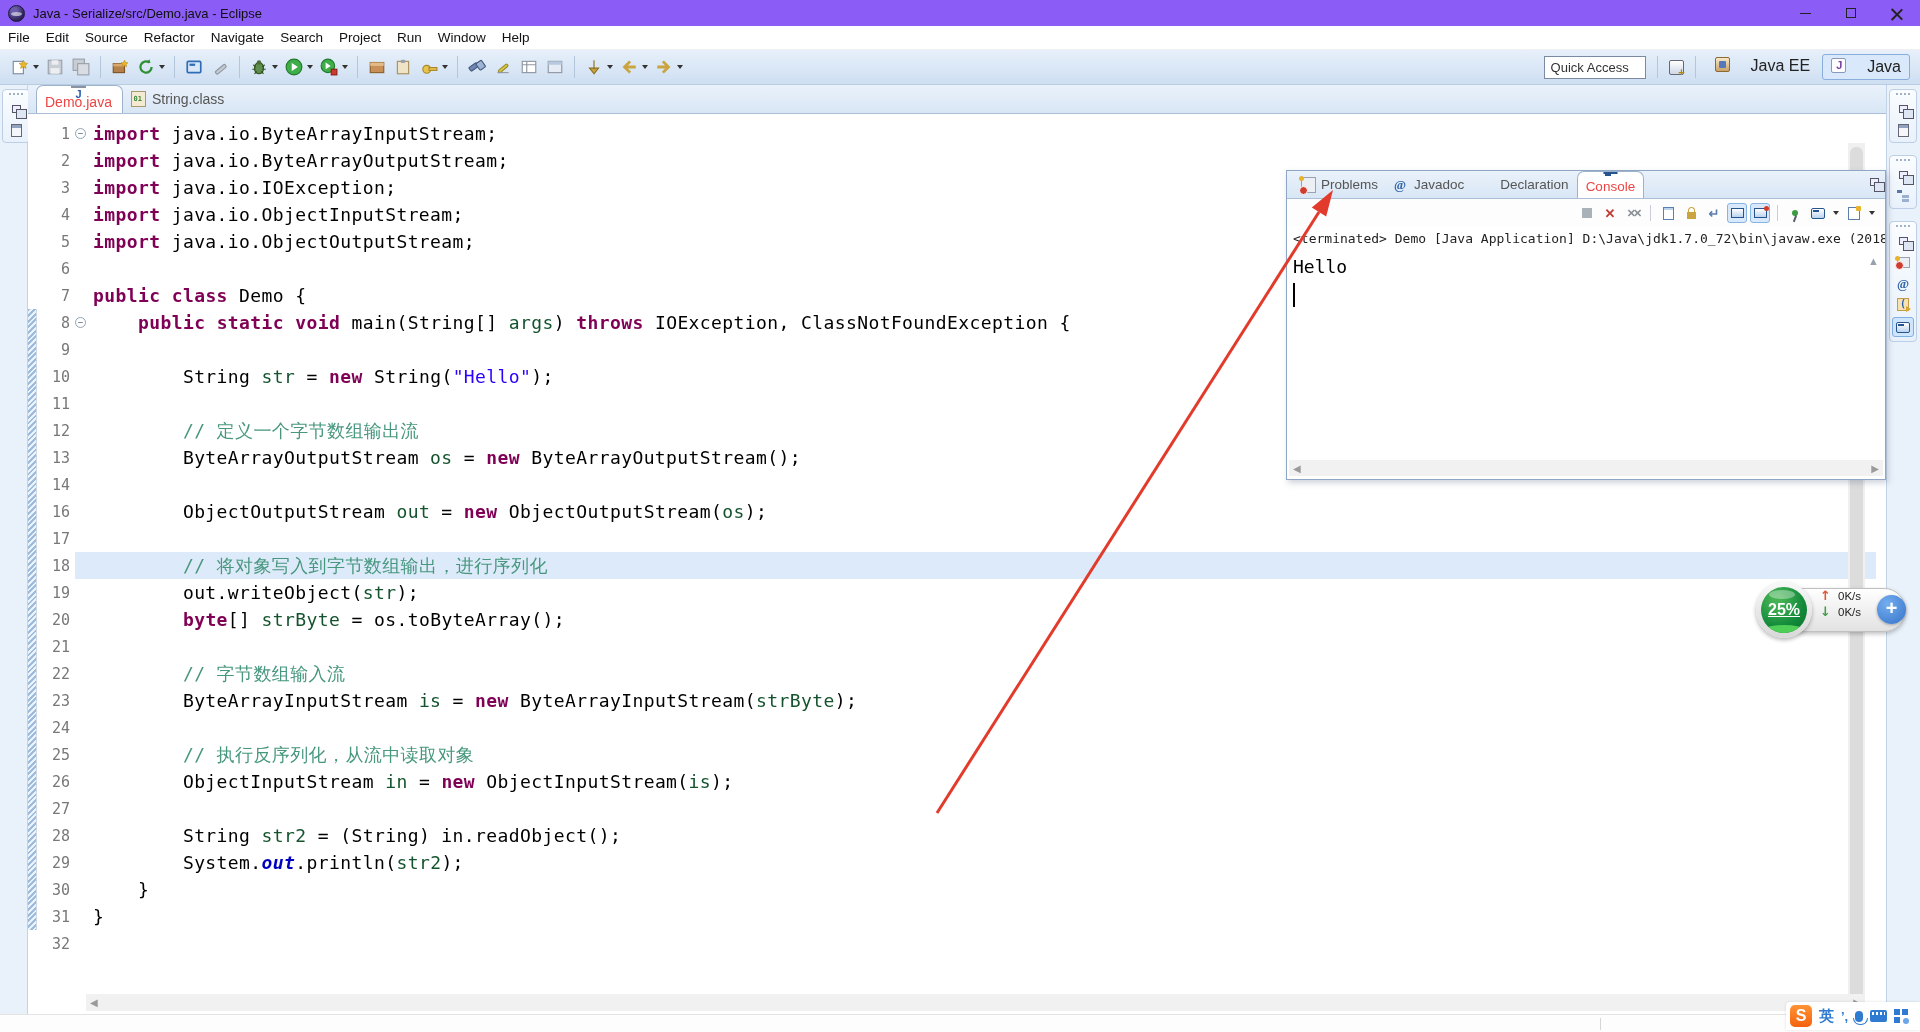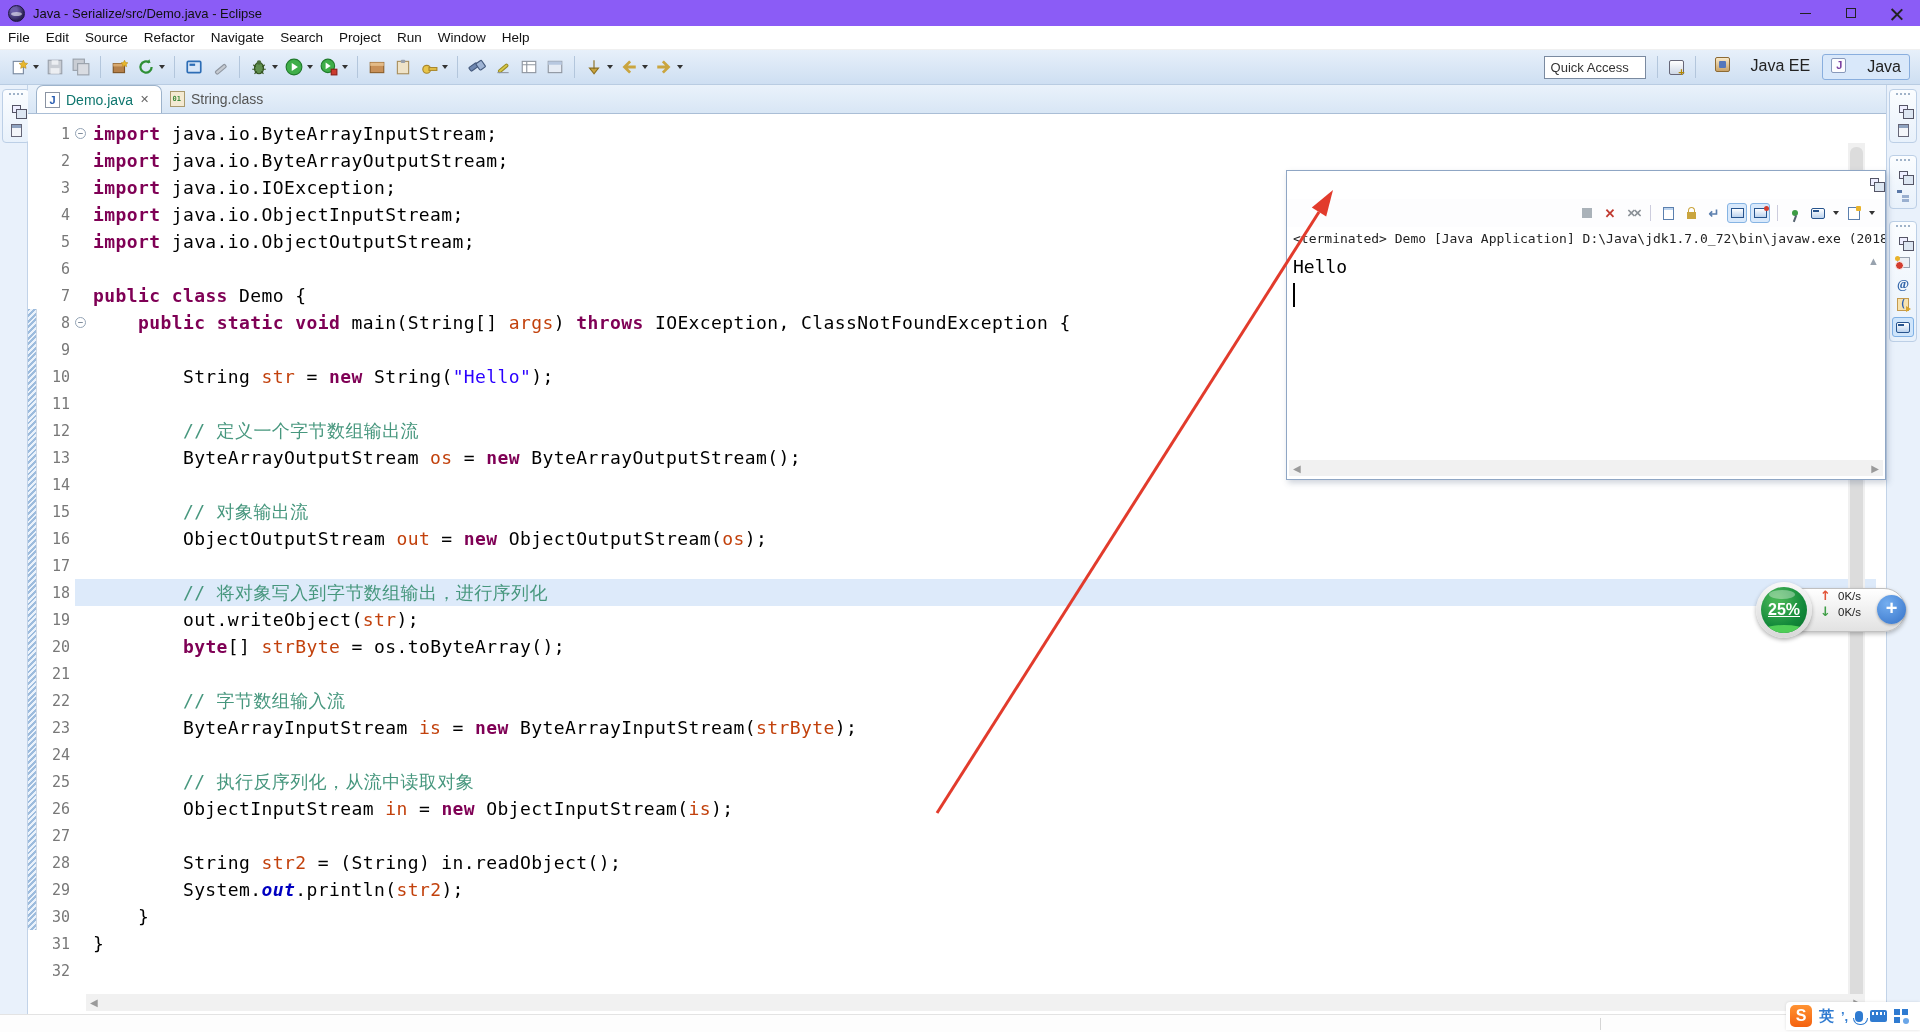--- a/index.html
+++ b/index.html
@@ -91,21 +91,21 @@
   .ic-console { width:14px; height:11px; border:1.5px solid #27548e; border-radius:2px;
                 background:linear-gradient(#ffffff,#bcd3ee); position:relative;}
   .ic-console::after{ content:""; position:absolute; left:1px; top:1px; width:6px; height:2px; background:#27548e;}
 
   
   #editor { left:28px; top:0px; width:1858px; height:929px; background:#fff; position:absolute; }
   #tabrow { position:absolute; left:0; top:0; width:1858px; height:29px;
             background:linear-gradient(#eaf2fb,#d8e6f5); border-bottom:1px solid #aabed6; display:flex; align-items:flex-end; padding-left:8px;}
   .tab { display:flex; align-items:center; gap:6px; height:28px; padding:0 10px 0 8px;
          font-size:14px; color:#555; border-radius:7px 7px 0 0; }
-  .tab.active { background:#fff; border:1px solid #9db3cb; border-bottom:none; color:#0f766e; }
+  .tab.active { background:#fff; border:1px solid #9db3cb; border-bottom:none; color:#ef4444;flex-direction:column; }
   .tabicon { width:15px; height:16px; position:relative; display:inline-block;}
   .ti-java-file { background:#fff; border:1px solid #8a93a2; }
   .ti-java-file::before{ content:"J"; position:absolute; left:3.5px; top:1px; font:bold 11px "Liberation Sans",sans-serif; color:#2a5db0;}
   .ti-class-file { background:#f4ead2; border:1px solid #a99a6e; }
   .ti-class-file::before{ content:"01"; position:absolute; left:1.5px; top:3px; font:bold 7px monospace; color:#3c8a3c;}
   .tabclose { width:12px; height:12px; position:relative; }
   .tabclose::before{ content:"\2715"; font-size:11px; color:#666; position:absolute; left:1px; top:-1px;}
 
   #editor-body { position:absolute; left:0; top:29px; width:1858px; height:880px; background:#fff; overflow:hidden;}
   #range-strip { position:absolute; left:0; width:9px;
@@ -118,21 +118,21 @@
   .fold { width:18px; flex:none; display:flex; align-items:center; height:27px;}
   .fold-dot { width:11px; height:11px; border:1px solid #93a3b5; border-radius:50%;
               color:#56677c; font:9px/9px monospace; text-align:center; background:#fff;}
   .fold-dot::before{ content:"\2212"; }
   .code { flex:1; white-space:pre; font:18px/27px "DejaVu Sans Mono",monospace; letter-spacing:.4px; color:#000;
           height:27px; }
   .code-row.current .fold, .code-row.current .code { background:#ddeafa; }
   .tk-kw { color:#7f0055; font-weight:bold; }
   .tk-str { color:#2a00ff; }
   .tk-com { color:#47977e; }
-  .tk-var { color:#c2410c; }
+  .tk-var { color:#14532d; }
   .tk-sf  { color:#0000c0; font-style:italic; font-weight:bold; }
   .tk-pl  { color:#000; }
 
   
   #editor-vscroll { position:absolute; left:1820px; top:29px; width:17px; height:880px; background:#f0f0f0; }
   #editor-vscroll .thumb { position:absolute; left:2px; top:4px; width:13px; height:860px; background:#dcdcdc; border-radius:6px;}
   #editor-hscroll { position:absolute; left:58px; top:909px; width:1779px; height:17px; background:#f1f1f1; display:flex; align-items:center; justify-content:space-between;}
   .scroll-arrow { font-size:10px; color:#9a9a9a; padding:0 4px; font-family:"DejaVu Sans",sans-serif;}
 
   
@@ -527,25 +527,20 @@
               <span class="ln">13</span>
               <span class="fold"></span>
               <span class="code"><span class="tk-pl">        ByteArrayOutputStream </span><span class="tk-var">os</span><span class="tk-pl"> = </span><span class="tk-kw">new</span><span class="tk-pl"> ByteArrayOutputStream();</span></span>
             </div>
             <div class="code-row">
               <span class="ln">14</span>
               <span class="fold"></span>
               <span class="code"></span>
             </div>
             <div class="code-row">
-              <span class="ln">15</span>
-              <span class="fold"></span>
-              <span class="code"><span class="tk-pl">        </span><span class="tk-com">// 对象输出流</span></span>
-            </div>
-            <div class="code-row">
               <span class="ln">16</span>
               <span class="fold"></span>
               <span class="code"><span class="tk-pl">        ObjectOutputStream </span><span class="tk-var">out</span><span class="tk-pl"> = </span><span class="tk-kw">new</span><span class="tk-pl"> ObjectOutputStream(</span><span class="tk-var">os</span><span class="tk-pl">);</span></span>
             </div>
             <div class="code-row">
               <span class="ln">17</span>
               <span class="fold"></span>
               <span class="code"></span>
             </div>
             <div class="code-row current">
@@ -667,20 +662,39 @@
         <span class="mini">
             <span class="ic-decl"></span>
           </span>
         <span class="mini hl">
             <span class="ic-console"></span>
           </span>
       </div>
     </div>
 
     <div id="console-panel">
+      <div id="console-tabrow">
+          <div class="tab">
+            <span class="tabicon ic-problems"></span>
+            <span>Problems</span>
+          </div>
+          <div class="tab">
+            <span class="tabicon ic-javadoc"></span>
+            <span>Javadoc</span>
+          </div>
+          <div class="tab">
+            <span class="tabicon ic-declaration"></span>
+            <span>Declaration</span>
+          </div>
+          <div class="tab active">
+            <span class="tabicon ic-console"></span>
+            <span>Console</span>
+            <span class="tabclose"></span>
+          </div>
+        </div>
       <span id="console-restore" class="ic-restore"></span>
       <div id="console-toolbar">
         <span class="cb">
             <span class="g-term"></span>
           </span>
         <span class="cb">
             <span class="g-x">✕</span>
           </span>
         <span class="cb">
             <span class="g-xx">✕✕</span>

